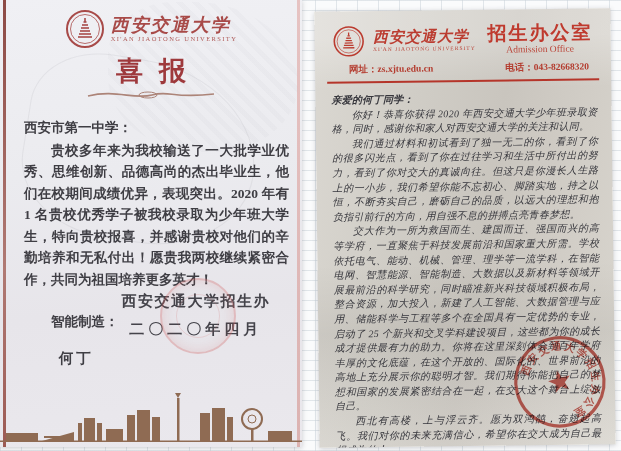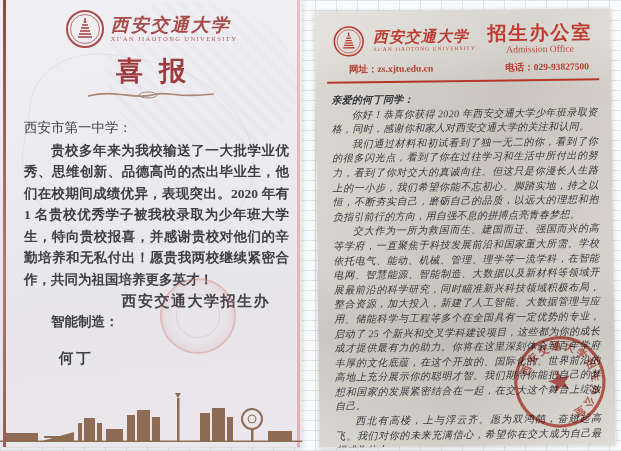--- a/index.html
+++ b/index.html
@@ -29,21 +29,21 @@
   .l-header{position:relative;text-align:center;padding-top:9px;}
   .logo-row{display:flex;align-items:center;justify-content:center;gap:6px;}
   .seal-svg{display:block;}
   .uni-names{text-align:left;}
   .uni-cn{font-size:18px;font-weight:bold;font-style:italic;color:#a84a48;letter-spacing:2px;line-height:20px;}
   .uni-en{font-size:6.5px;color:#b05b58;letter-spacing:1.4px;line-height:8px;}
   .l-title{margin-top:7px;font-size:27px;font-weight:bold;color:#9e393c;letter-spacing:16px;padding-left:16px;line-height:30px;}
   .flourish{display:block;margin:3px auto 0;}
   .l-body{position:relative;margin:16px 13px 0 24px;font-size:13.5px;line-height:21.5px;
           color:#3f3e44;font-weight:600;text-align:justify;}
-  .l-salutation{font-weight:400;}
+  .l-salutation{font-weight:700;}
   .l-para{margin:1px 0 5px;text-indent:2em;}
   .l-list-label{margin:21px 0 0;text-indent:2em;}
   .l-student{margin:15px 0 8px;text-indent:2.4em;font-weight:700;font-size:14.5px;letter-spacing:3px;}
   .l-sign-block{position:absolute;right:32px;top:292px;text-align:center;color:#44434a;font-weight:600;}
   .l-sign{font-size:15px;letter-spacing:1.5px;}
   .l-date{margin-top:9px;font-size:15px;letter-spacing:4px;}
   .faint-seal{position:absolute;left:50%;top:-14px;margin-left:-36px;width:72px;height:72px;border-radius:50%;
       border:2px solid rgba(207,97,95,.32);box-shadow:inset 0 0 14px rgba(207,97,95,.18);pointer-events:none;}
   .faint-seal:after{content:"";position:absolute;inset:14px;border-radius:50%;border:1px solid rgba(207,97,95,.18);}
   .skyline{position:absolute;left:0;right:0;bottom:3px;}
@@ -109,20 +109,21 @@
   <div class="l-body">
     <div class="l-salutation">西安市第一中学：</div>
     <p class="l-para">贵校多年来为我校输送了一大批学业优秀、思维创新、品德高尚的杰出毕业生，他们在校期间成绩优异，表现突出。2020 年有 1 名贵校优秀学子被我校录取为少年班大学生，特向贵校报喜，并感谢贵校对他们的辛勤培养和无私付出！愿贵我两校继续紧密合作，共同为祖国培养更多英才！</p>
     <p class="l-list-label">智能制造：</p>
     <p class="l-student">何丁</p>
   </div>
 
   <div class="l-sign-block">
     <div class="faint-seal"></div>
     <div class="l-sign">西安交通大学招生办</div>
+    <div class="l-date">二〇二〇年四月</div>
   </div>
 
   <svg class="skyline" width="302" height="52" viewBox="0 0 302 52">
     <g fill="#8f6b53">
       <rect x="6" y="41" width="32" height="8"></rect>
       <path d="M42,49 L74,40 L74,49 Z"></path>
       <rect x="44" y="44" width="26" height="2"></rect>
       <rect x="78" y="31" width="4" height="18"></rect>
       <rect x="84" y="26" width="11" height="23"></rect>
       <rect x="97" y="31" width="5" height="18"></rect>
@@ -164,21 +165,21 @@
       <div class="r-uni-en">XI'AN JIAOTONG UNIVERSITY</div>
     </div>
     <div class="office">
       <div class="office-cn">招生办公室</div>
       <div class="office-en">Admission Office</div>
     </div>
   </div>
 
   <div class="contact-row">
     <span><span>网址：</span><span>zs.xjtu.edu.cn</span></span>
-    <span><span>电话：</span><span>029-93827500</span></span>
+    <span><span>电话：</span><span>043-82668320</span></span>
   </div>
   <div class="red-rule"></div>
 
   <div class="r-letter">
     <div class="r-salutation">亲爱的何丁同学：</div>
     <p class="r-para">你好！恭喜你获得 2020 年西安交通大学少年班录取资格，同时，感谢你和家人对西安交通大学的关注和认同。</p>
     <p class="r-para">我们通过材料和初试看到了独一无二的你，看到了你的很多闪光点，看到了你在过往学习和生活中所付出的努力，看到了你对交大的真诚向往。但这只是你漫长人生路上的一小步，我们希望你能不忘初心、脚踏实地，持之以恒，不断夯实自己，磨砺自己的品质，以远大的理想和抱负指引前行的方向，用自强不息的拼搏点亮青春梦想。</p>
     <p class="r-para">交大作为一所为救国而生、建国而迁、强国而兴的高等学府，一直聚焦于科技发展前沿和国家重大所需。学校依托电气、能动、机械、管理、理学等一流学科，在智能电网、智慧能源、智能制造、大数据以及新材料等领域开展最前沿的科学研究，同时瞄准新兴科技领域积极布局，整合资源，加大投入，新建了人工智能、大数据管理与应用、储能科学与工程等多个在全国具有一定优势的专业，启动了 25 个新兴和交叉学科建设项目，这些都为你的成长成才提供最有力的助力。你将在这里深刻体会到百年学府丰厚的文化底蕴，在这个开放的、国际化的、世界前沿的高地上充分展示你的聪明才智。我们期待你能把自己的梦想和国家的发展紧密结合在一起，在交大这个舞台上绽放自己。</p>
     <p class="r-para">西北有高楼，上与浮云齐。愿为双鸿鹄，奋翅起高飞。我们对你的未来充满信心，希望你在交大成为自己最想成为的人。</p>
 

